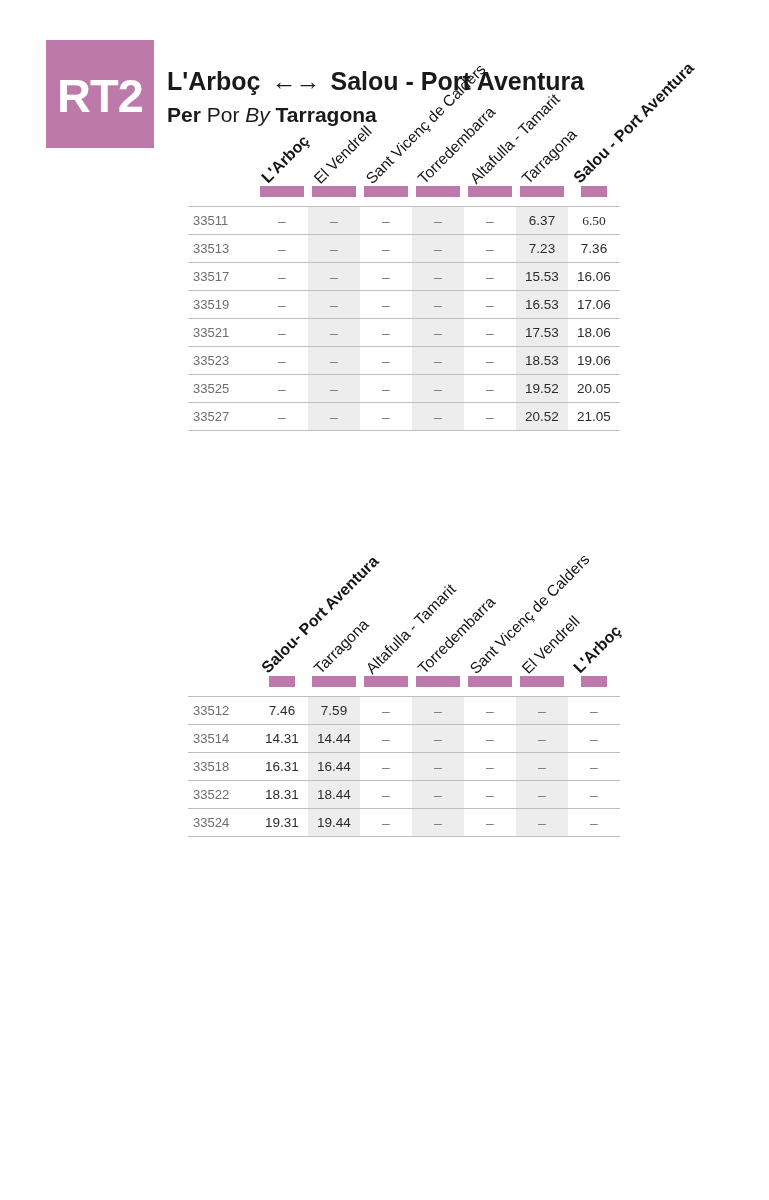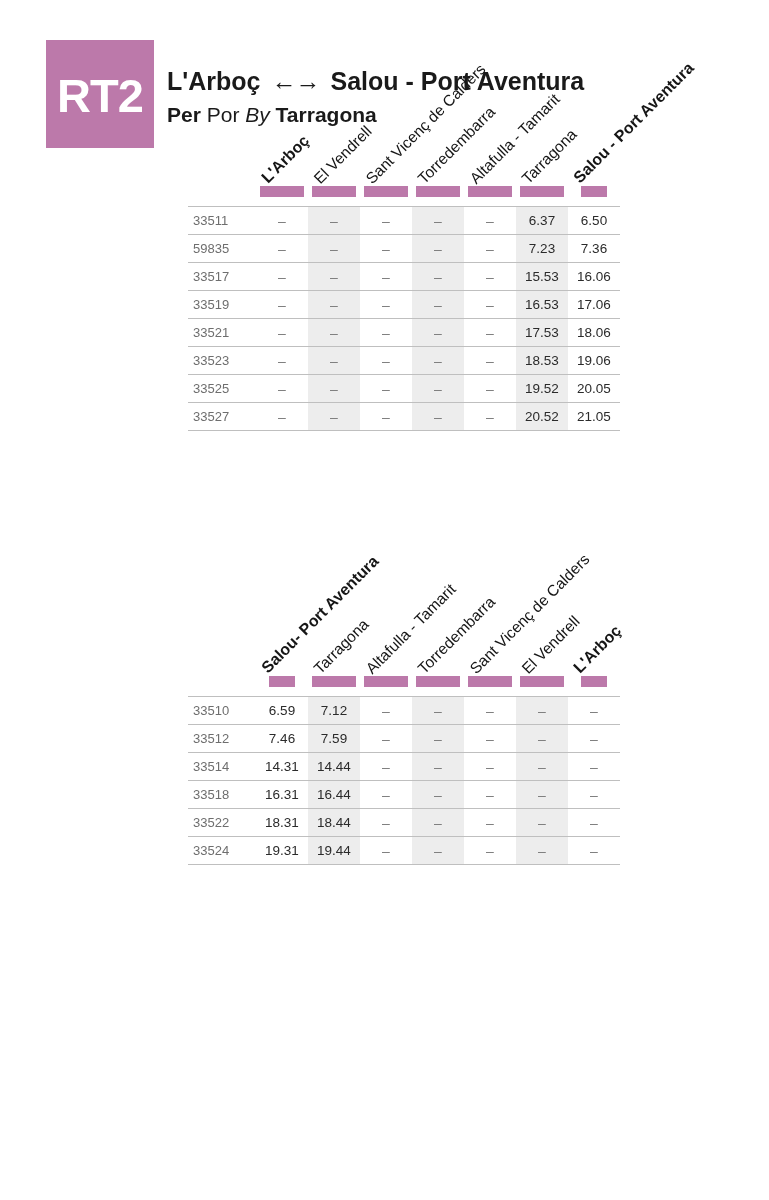--- a/index.html
+++ b/index.html
@@ -142,24 +142,24 @@
     <table class="grid">
         <tbody>
           <tr>
             <td class="trainno" style="width: 68px;">33511</td>
             <td class="dash-cell" style="width: 52px;">–</td>
             <td class="shade dash-cell" style="width: 52px;">–</td>
             <td class="dash-cell" style="width: 52px;">–</td>
             <td class="shade dash-cell" style="width: 52px;">–</td>
             <td class="dash-cell" style="width: 52px;">–</td>
             <td class="shade" style="width: 52px;">6.37</td>
-            <td style="width: 52px;">6.50</td>
-          </tr>
-          <tr>
-            <td class="trainno" style="width: 68px;">59835</td>
+            <td style="width: 52px; font-family: Liberation Serif, serif;">6.50</td>
+          </tr>
+          <tr>
+            <td class="trainno" style="width: 68px;">33513</td>
             <td class="dash-cell" style="width: 52px;">–</td>
             <td class="shade dash-cell" style="width: 52px;">–</td>
             <td class="dash-cell" style="width: 52px;">–</td>
             <td class="shade dash-cell" style="width: 52px;">–</td>
             <td class="dash-cell" style="width: 52px;">–</td>
             <td class="shade" style="width: 52px;">7.23</td>
             <td style="width: 52px;">7.36</td>
           </tr>
           <tr>
             <td class="trainno" style="width: 68px;">33517</td>
@@ -240,30 +240,20 @@
         <div class="dash" style="left: 124px; width: 44px;"></div>
         <div class="dash" style="left: 176px; width: 44px;"></div>
         <div class="dash" style="left: 228px; width: 44px;"></div>
         <div class="dash" style="left: 280px; width: 44px;"></div>
         <div class="dash" style="left: 332px; width: 44px;"></div>
         <div class="dash" style="left: 393px; width: 26px;"></div>
       </div>
     <table class="grid">
         <tbody>
           <tr>
-            <td class="trainno" style="width: 68px;">33510</td>
-            <td style="width: 52px;">6.59</td>
-            <td class="shade" style="width: 52px;">7.12</td>
-            <td class="dash-cell" style="width: 52px;">–</td>
-            <td class="shade dash-cell" style="width: 52px;">–</td>
-            <td class="dash-cell" style="width: 52px;">–</td>
-            <td class="shade dash-cell" style="width: 52px;">–</td>
-            <td class="dash-cell" style="width: 52px;">–</td>
-          </tr>
-          <tr>
             <td class="trainno" style="width: 68px;">33512</td>
             <td style="width: 52px;">7.46</td>
             <td class="shade" style="width: 52px;">7.59</td>
             <td class="dash-cell" style="width: 52px;">–</td>
             <td class="shade dash-cell" style="width: 52px;">–</td>
             <td class="dash-cell" style="width: 52px;">–</td>
             <td class="shade dash-cell" style="width: 52px;">–</td>
             <td class="dash-cell" style="width: 52px;">–</td>
           </tr>
           <tr>

